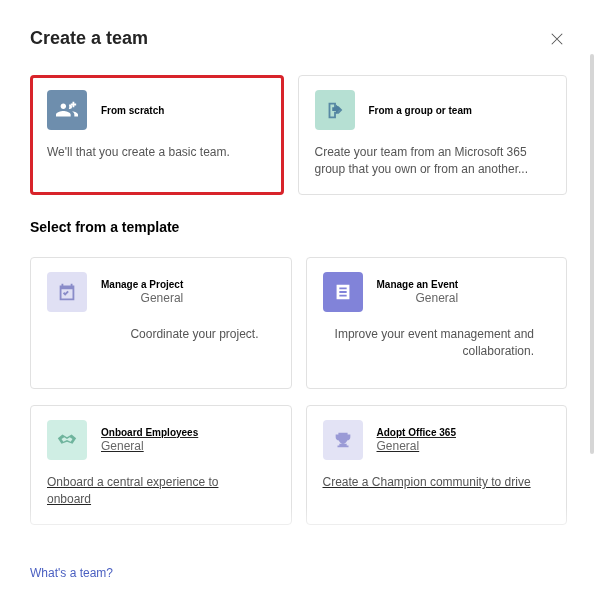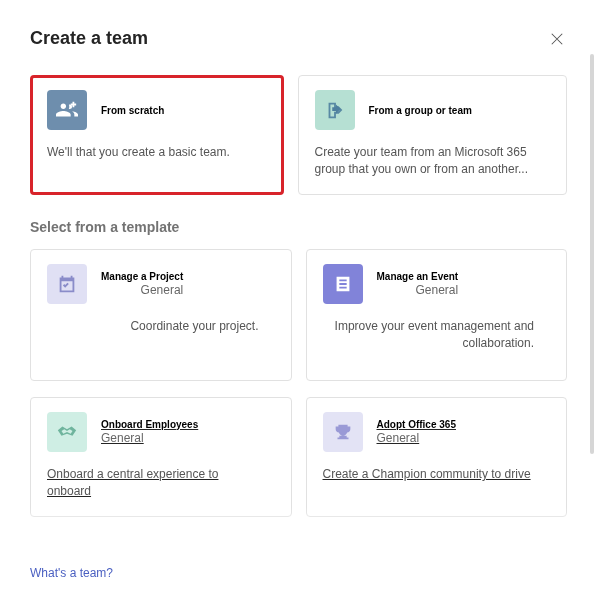--- a/index.html
+++ b/index.html
@@ -81,22 +81,22 @@
     margin-top: 1px;
   }
   .card-desc {
     font-size: 12px;
     color: #555;
     line-height: 1.4;
   }
   .section-title {
     font-size: 14px;
     font-weight: 700;
-    color: #737373;
-    margin-bottom: 14px;
+    color: #000000;
+    margin-bottom: 22px;
   }
   .footer {
     position: absolute;
     left: 30px;
     bottom: 18px;
   }
   .footer-link {
     font-size: 12px;
     color: #4a5fc1;
     cursor: pointer;

